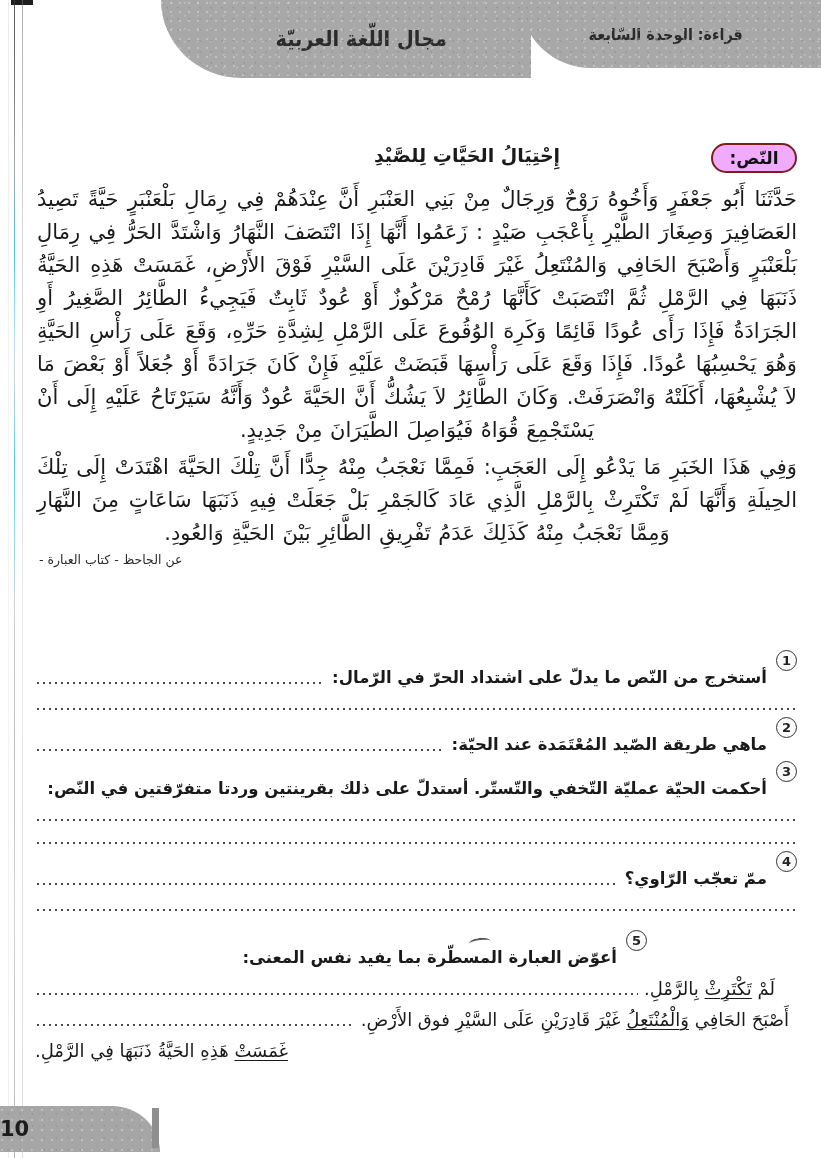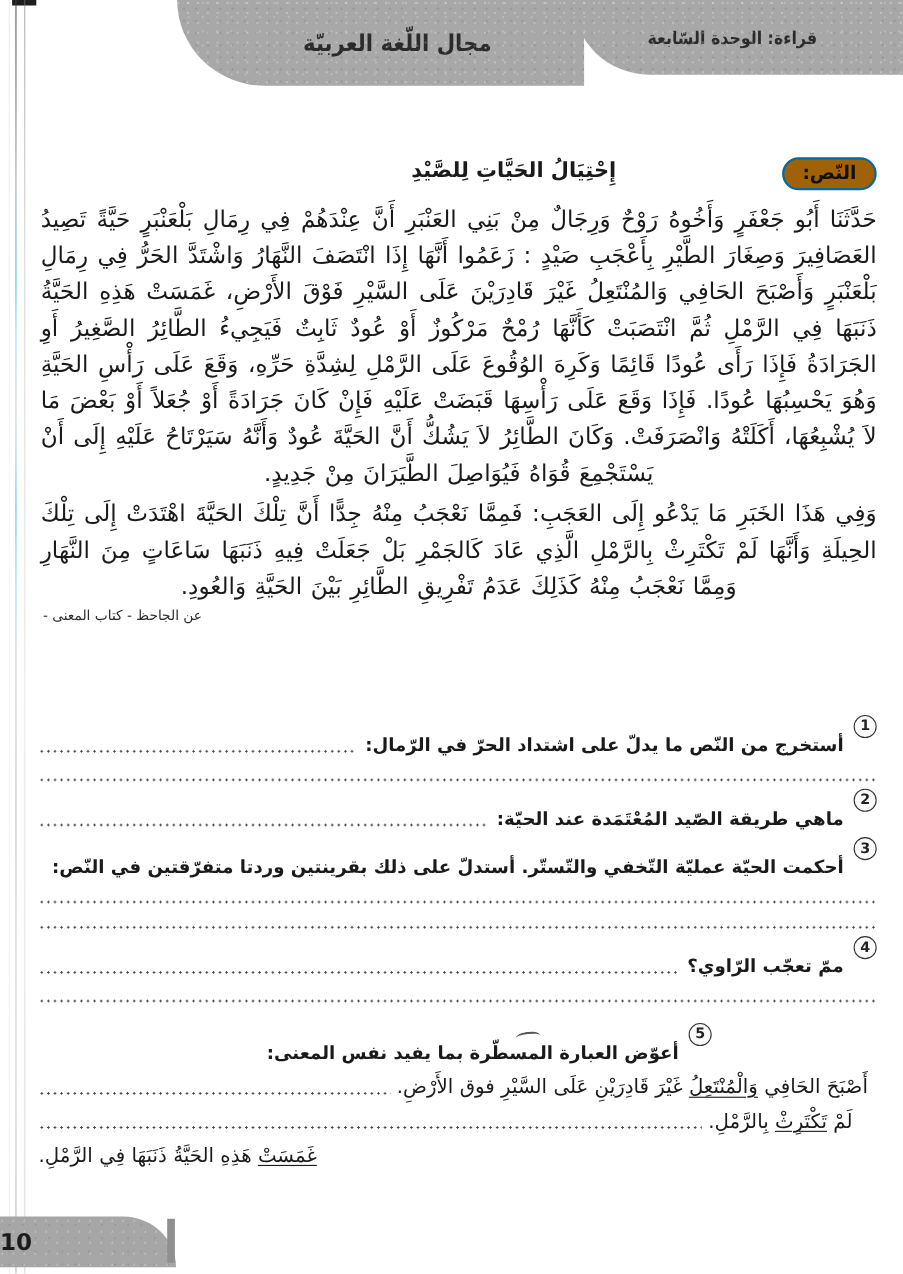--- a/index.html
+++ b/index.html
@@ -108,23 +108,23 @@
     background-size: 9px 9px, 11px 11px, 13px 13px;
     border-bottom-left-radius: inherit;
     pointer-events: none;
   }
 
   
   .pill {
     display: inline-flex;
     align-items: center;
     justify-content: center;
-    border: 2px solid #0369a1;
+    border: 2px solid #7f1d1d;
     border-radius: 40px;
-    background: #a16207;
+    background: #f0abfc;
     font-weight: bold;
     color: #111;
     box-sizing: border-box;
   }
 
   
   .text-block {
     position: absolute;
     top: 143px;
     right: 24px;
@@ -351,21 +351,21 @@
   </div>
 
   <div class="text-block">
     <div class="title-row">
       <span class="pill text-pill">النّص:</span>
       <div class="reading-title">إِحْتِيَالُ الحَيَّاتِ لِلصَّيْدِ</div>
     </div>
 
     <p class="body-par p1">حَدَّثَنَا أَبُو جَعْفَرٍ وَأَخُوهُ رَوْحٌ وَرِجَالٌ مِنْ بَنِي العَنْبَرِ أَنَّ عِنْدَهُمْ فِي رِمَالِ بَلْعَنْبَرٍ حَيَّةً تَصِيدُ العَصَافِيرَ وَصِغَارَ الطَّيْرِ بِأَعْجَبِ صَيْدٍ : زَعَمُوا أَنَّهَا إِذَا انْتَصَفَ النَّهَارُ وَاشْتَدَّ الحَرُّ فِي رِمَالِ بَلْعَنْبَرٍ وَأَصْبَحَ الحَافِي وَالمُنْتَعِلُ غَيْرَ قَادِرَيْنَ عَلَى السَّيْرِ فَوْقَ الأَرْضِ، غَمَسَتْ هَذِهِ الحَيَّةُ ذَنَبَهَا فِي الرَّمْلِ ثُمَّ انْتَصَبَتْ كَأَنَّهَا رُمْحٌ مَرْكُوزٌ أَوْ عُودٌ ثَابِتٌ فَيَجِيءُ الطَّائِرُ الصَّغِيرُ أَوِ الجَرَادَةُ فَإِذَا رَأَى عُودًا قَائِمًا وَكَرِهَ الوُقُوعَ عَلَى الرَّمْلِ لِشِدَّةِ حَرِّهِ، وَقَعَ عَلَى رَأْسِ الحَيَّةِ وَهُوَ يَحْسِبُهَا عُودًا. فَإِذَا وَقَعَ عَلَى رَأْسِهَا قَبَضَتْ عَلَيْهِ فَإِنْ كَانَ جَرَادَةً أَوْ جُعَلاً أَوْ بَعْضَ مَا لاَ يُشْبِعُهَا، أَكَلَتْهُ وَانْصَرَفَتْ. وَكَانَ الطَّائِرُ لاَ يَشُكُّ أَنَّ الحَيَّةَ عُودٌ وَأَنَّهُ سَيَرْتَاحُ عَلَيْهِ إِلَى أَنْ يَسْتَجْمِعَ قُوَاهُ فَيُوَاصِلَ الطَّيَرَانَ مِنْ جَدِيدٍ.</p>
     <p class="body-par p2">وَفِي هَذَا الخَبَرِ مَا يَدْعُو إِلَى العَجَبِ: فَمِمَّا نَعْجَبُ مِنْهُ جِدًّا أَنَّ تِلْكَ الحَيَّةَ اهْتَدَتْ إِلَى تِلْكَ الحِيلَةِ وَأَنَّهَا لَمْ تَكْتَرِثْ بِالرَّمْلِ الَّذِي عَادَ كَالجَمْرِ بَلْ جَعَلَتْ فِيهِ ذَنَبَهَا سَاعَاتٍ مِنَ النَّهَارِ وَمِمَّا نَعْجَبُ مِنْهُ كَذَلِكَ عَدَمُ تَفْرِيقِ الطَّائِرِ بَيْنَ الحَيَّةِ وَالعُودِ.</p>
-    <div class="attribution">عن الجاحظ - كتاب المعنى -</div>
+    <div class="attribution">عن الجاحظ - كتاب العبارة -</div>
   </div>
 
 
   <div class="questions">
 
     <div class="q">
       <div class="q-head">
         <span class="q-num">1</span>
         <span class="q-text">أستخرج من النّص ما يدلّ على اشتداد الحرّ في الرّمال:</span>
         <span class="dots"></span>
@@ -399,26 +399,26 @@
       <div class="dotline"></div>
     </div>
 
     <div class="q" style="margin-top:14px;">
       <div class="q-head" style="justify-content:flex-start;padding-right:150px;">
         <span class="q-num">5</span>
         <span class="q-text">أعوّض العبارة المسطّرة بما يفيد نفس المعنى:</span>
       </div>
 
       <div class="sub-items">
+        <div class="sub-row r2">
+          <span class="sub-text"><span>لَمْ </span><u class="mark">تَكْتَرِثْ</u><span> بِالرَّمْلِ.</span></span>
+          <span class="dots"></span>
+        </div>
         <div class="sub-row r1">
           <span class="sub-text"><span>أَصْبَحَ الحَافِي </span><u class="mark">وَالْمُنْتَعِلُ</u><span> غَيْرَ قَادِرَيْنِ عَلَى السَّيْرِ فوق الأَرْضِ.</span></span>
-          <span class="dots"></span>
-        </div>
-        <div class="sub-row r2">
-          <span class="sub-text"><span>لَمْ </span><u class="mark">تَكْتَرِثْ</u><span> بِالرَّمْلِ.</span></span>
           <span class="dots"></span>
         </div>
         <div class="sub-row r3">
           <span class="sub-text"><u class="mark">غَمَسَتْ</u><span> هَذِهِ الحَيَّةُ ذَنَبَهَا فِي الرَّمْلِ.</span></span>
           <span class="dots"></span>
         </div>
       </div>
     </div>
 
   </div>

